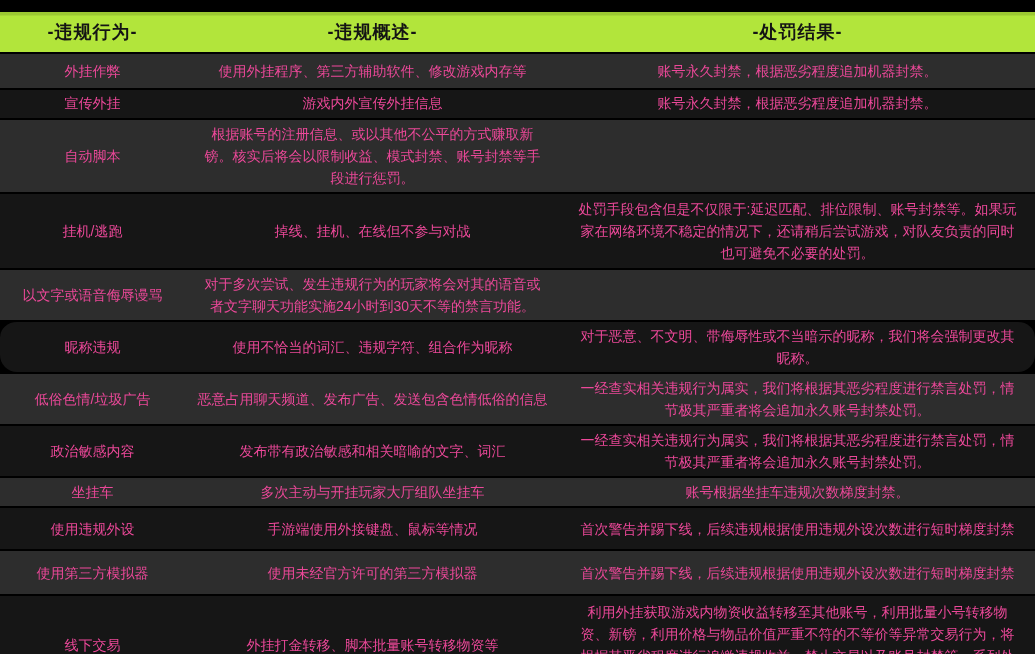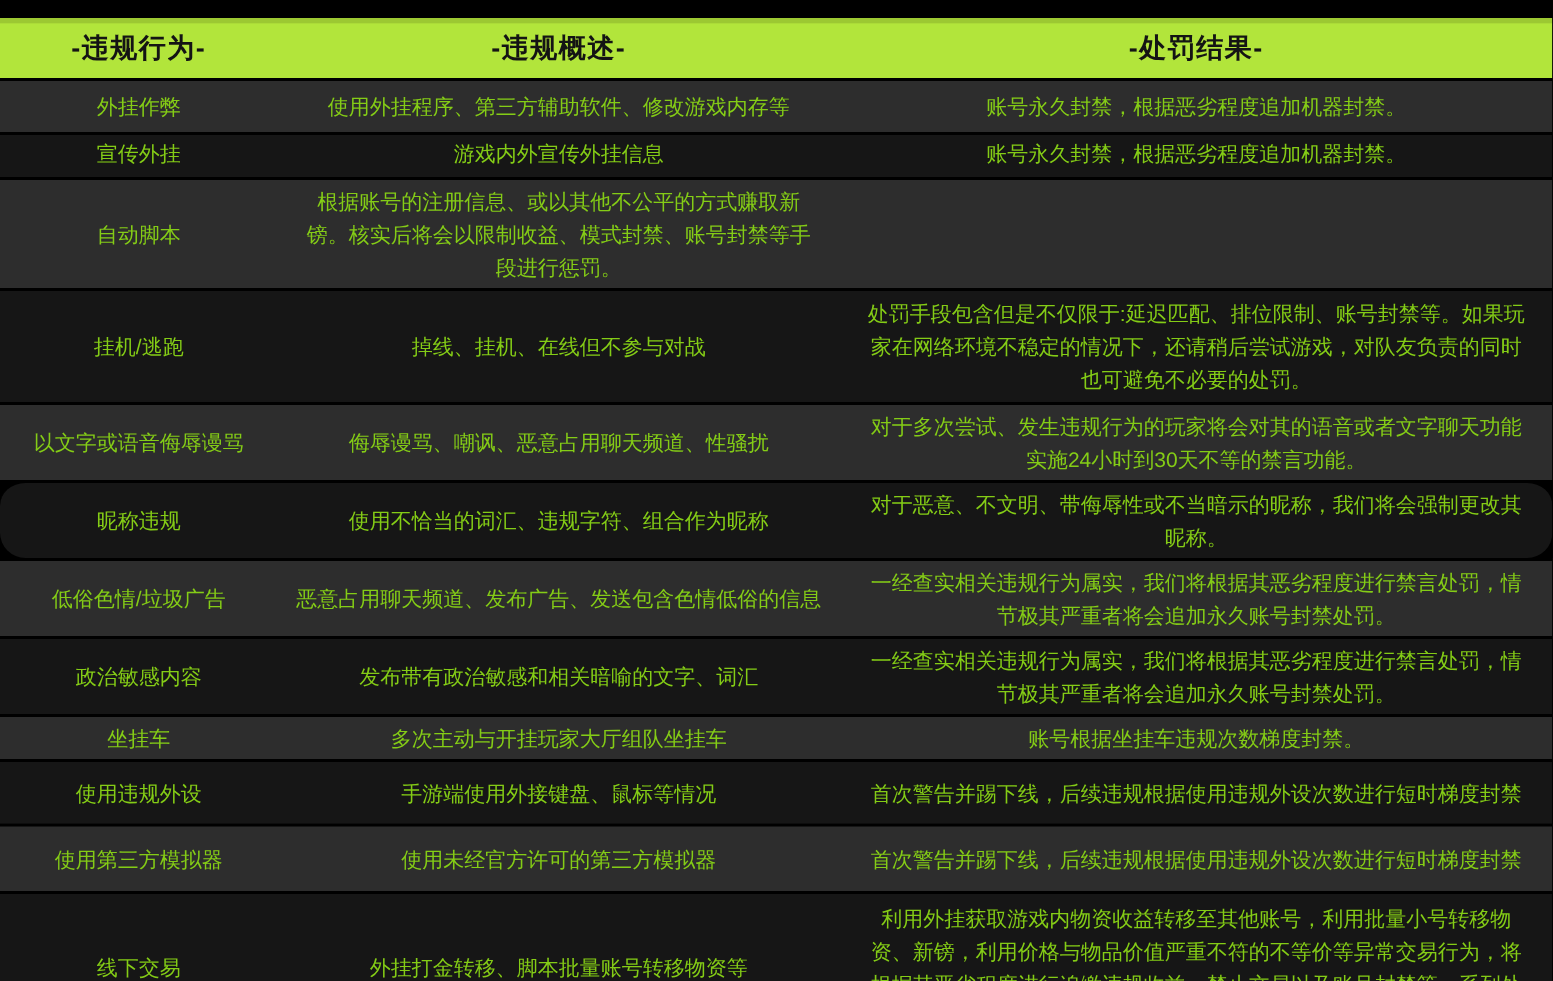--- a/index.html
+++ b/index.html
@@ -47,21 +47,21 @@
   #rows .row:nth-child(8)  { min-height: 48px; }
   #rows .row:nth-child(9)  { min-height: 30px; }
   #rows .row:nth-child(10) { min-height: 43px; }
   #rows .row:nth-child(11) { min-height: 45px; }
   #rows .row:nth-child(12) { min-height: 99px; }
   .cell {
     display: flex;
     align-items: center;
     justify-content: center;
     text-align: center;
-    color: #84cc16;
+    color: #ec4899;
     font-size: 14px;
     line-height: 22px;
     padding: 3px 10px;
   }
   .cell.col3 { padding: 3px 14px; }
 </style>
 </head>
 <body>
 
 <div class="table">
@@ -85,21 +85,20 @@
         <div class="cell col1">自动脚本</div>
         <div class="cell col3">根据账号的注册信息、或以其他不公平的方式赚取新镑。核实后将会以限制收益、模式封禁、账号封禁等手段进行惩罚。</div>
       </div>
       <div class="row dark">
         <div class="cell col1">挂机/逃跑</div>
         <div class="cell col2">掉线、挂机、在线但不参与对战</div>
         <div class="cell col3">处罚手段包含但是不仅限于:延迟匹配、排位限制、账号封禁等。如果玩家在网络环境不稳定的情况下，还请稍后尝试游戏，对队友负责的同时也可避免不必要的处罚。</div>
       </div>
       <div class="row light">
         <div class="cell col1">以文字或语音侮辱谩骂</div>
-        <div class="cell col2">侮辱谩骂、嘲讽、恶意占用聊天频道、性骚扰</div>
         <div class="cell col3">对于多次尝试、发生违规行为的玩家将会对其的语音或者文字聊天功能实施24小时到30天不等的禁言功能。</div>
       </div>
       <div class="row dark">
         <div class="cell col1">昵称违规</div>
         <div class="cell col2">使用不恰当的词汇、违规字符、组合作为昵称</div>
         <div class="cell col3">对于恶意、不文明、带侮辱性或不当暗示的昵称，我们将会强制更改其昵称。</div>
       </div>
       <div class="row light">
         <div class="cell col1">低俗色情/垃圾广告</div>
         <div class="cell col2">恶意占用聊天频道、发布广告、发送包含色情低俗的信息</div>

